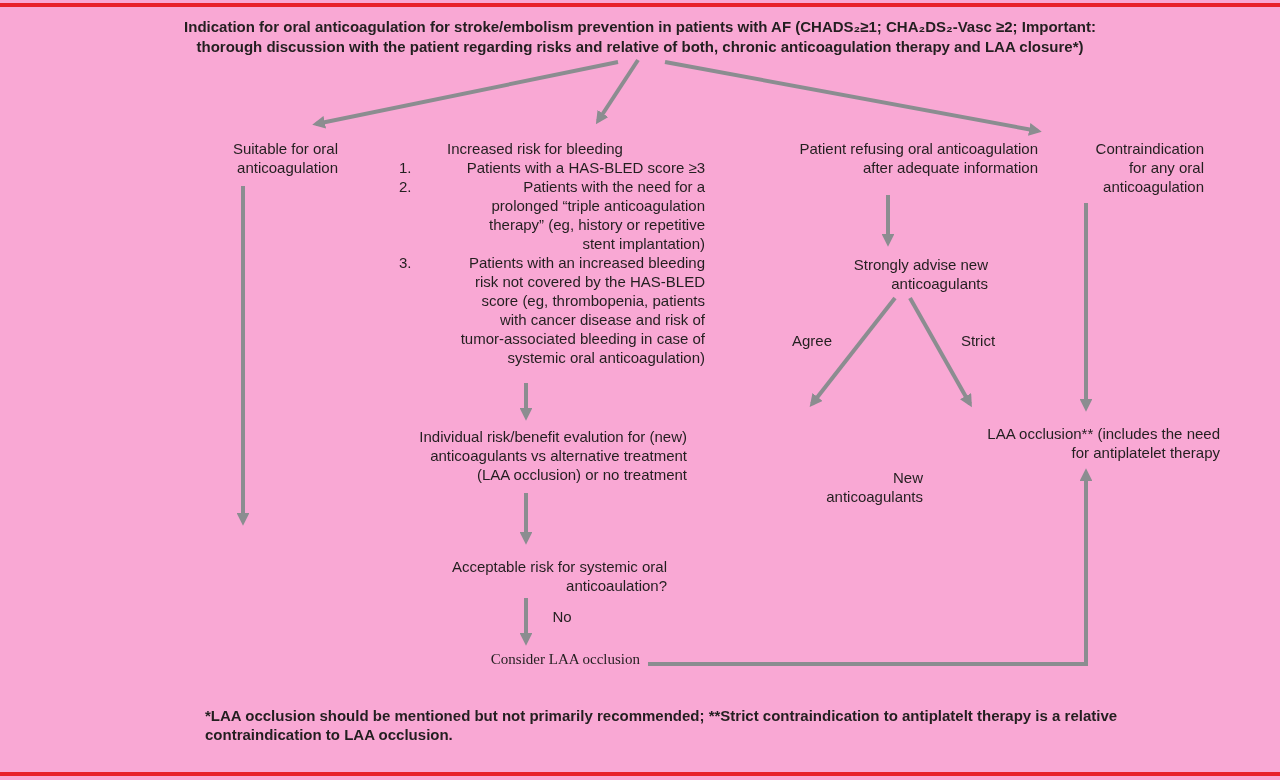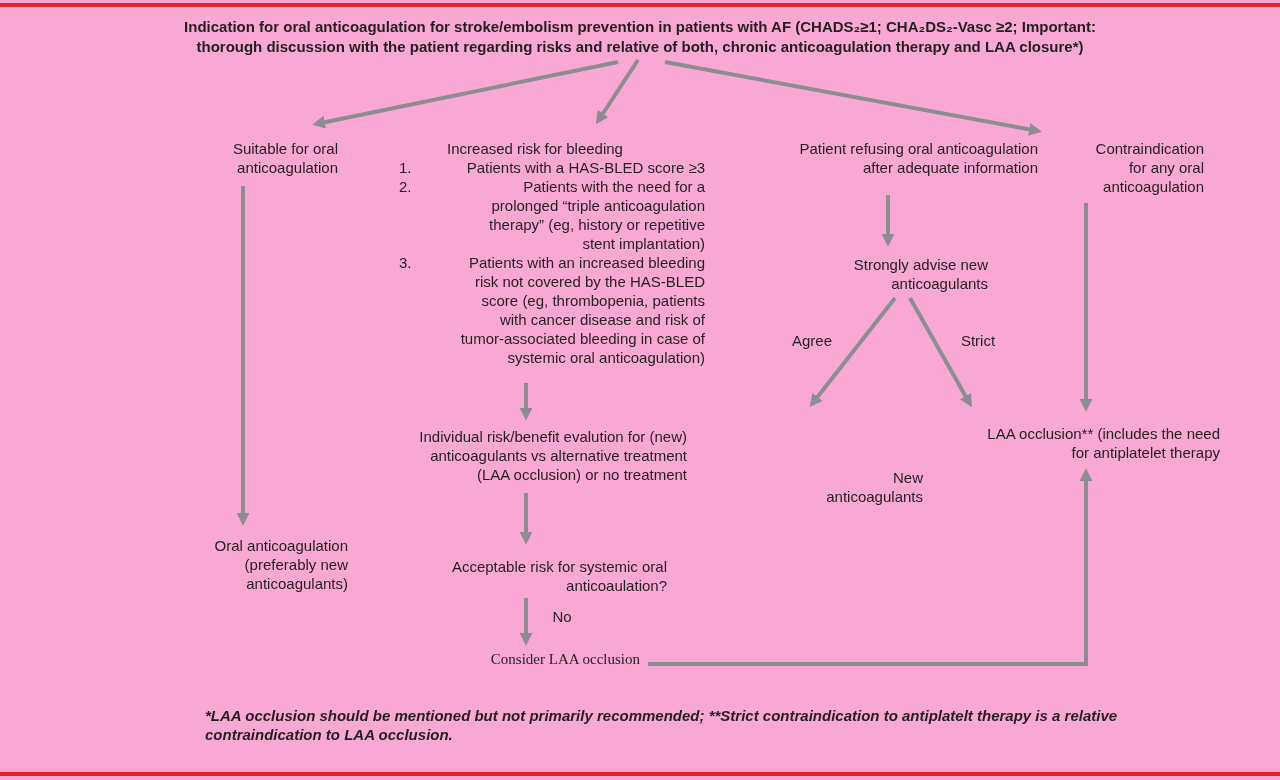--- a/index.html
+++ b/index.html
@@ -47,21 +47,21 @@
   .list{
     position:absolute;left:399px;top:158px;width:306px;
     font-size:15px;line-height:19px;
   }
   .list-item{display:flex;}
   .list-item .num{flex:0 0 23px;}
   .list-item .itext{flex:1;white-space:pre-line;text-align:right;}
   .footnote{
     position:absolute;left:205px;top:706px;width:990px;
     font-size:15px;line-height:19px;font-weight:bold;
-    white-space:pre-line;text-align:left;font-style:italic;
+    white-space:pre-line;text-align:left;
   }
   svg.arrows{
     position:absolute;left:0;top:0;width:1280px;height:780px;
     pointer-events:none;
   }
   .flow-line{stroke:var(--arrow);stroke-width:4;fill:none;}
   #ah path{fill:var(--arrow);}
 </style>
 </head>
 <body>
@@ -91,23 +91,20 @@
     <line class="flow-line" x1="526" y1="598" x2="526" y2="642" marker-end="url(#ah)"></line>
     <line class="flow-line" x1="888" y1="195" x2="888" y2="243" marker-end="url(#ah)"></line>
     <line class="flow-line" x1="895" y1="298" x2="812" y2="404" marker-end="url(#ah)"></line>
     <line class="flow-line" x1="910" y1="298" x2="970" y2="404" marker-end="url(#ah)"></line>
     <line class="flow-line" x1="1086" y1="203" x2="1086" y2="408" marker-end="url(#ah)"></line>
     <path class="flow-line" d="M 648 664 L 1086 664 L 1086 472" marker-end="url(#ah)"></path>
   </svg>
 
   <div class="node" style="left:243px;top:139px;width:190px;">Suitable for oral
 anticoagulation</div>
-  <div class="node" style="left:243px;top:536px;width:210px;">Oral anticoagulation
-(preferably new
-anticoagulants)</div>
 
   <div class="list-heading">Increased risk for bleeding</div>
   <div class="list">
     <div class="list-item">
       <span class="num">1.</span>
       <span class="itext">Patients with a HAS-BLED score ≥3</span>
     </div>
     <div class="list-item">
       <span class="num">2.</span>
       <span class="itext">Patients with the need for a

